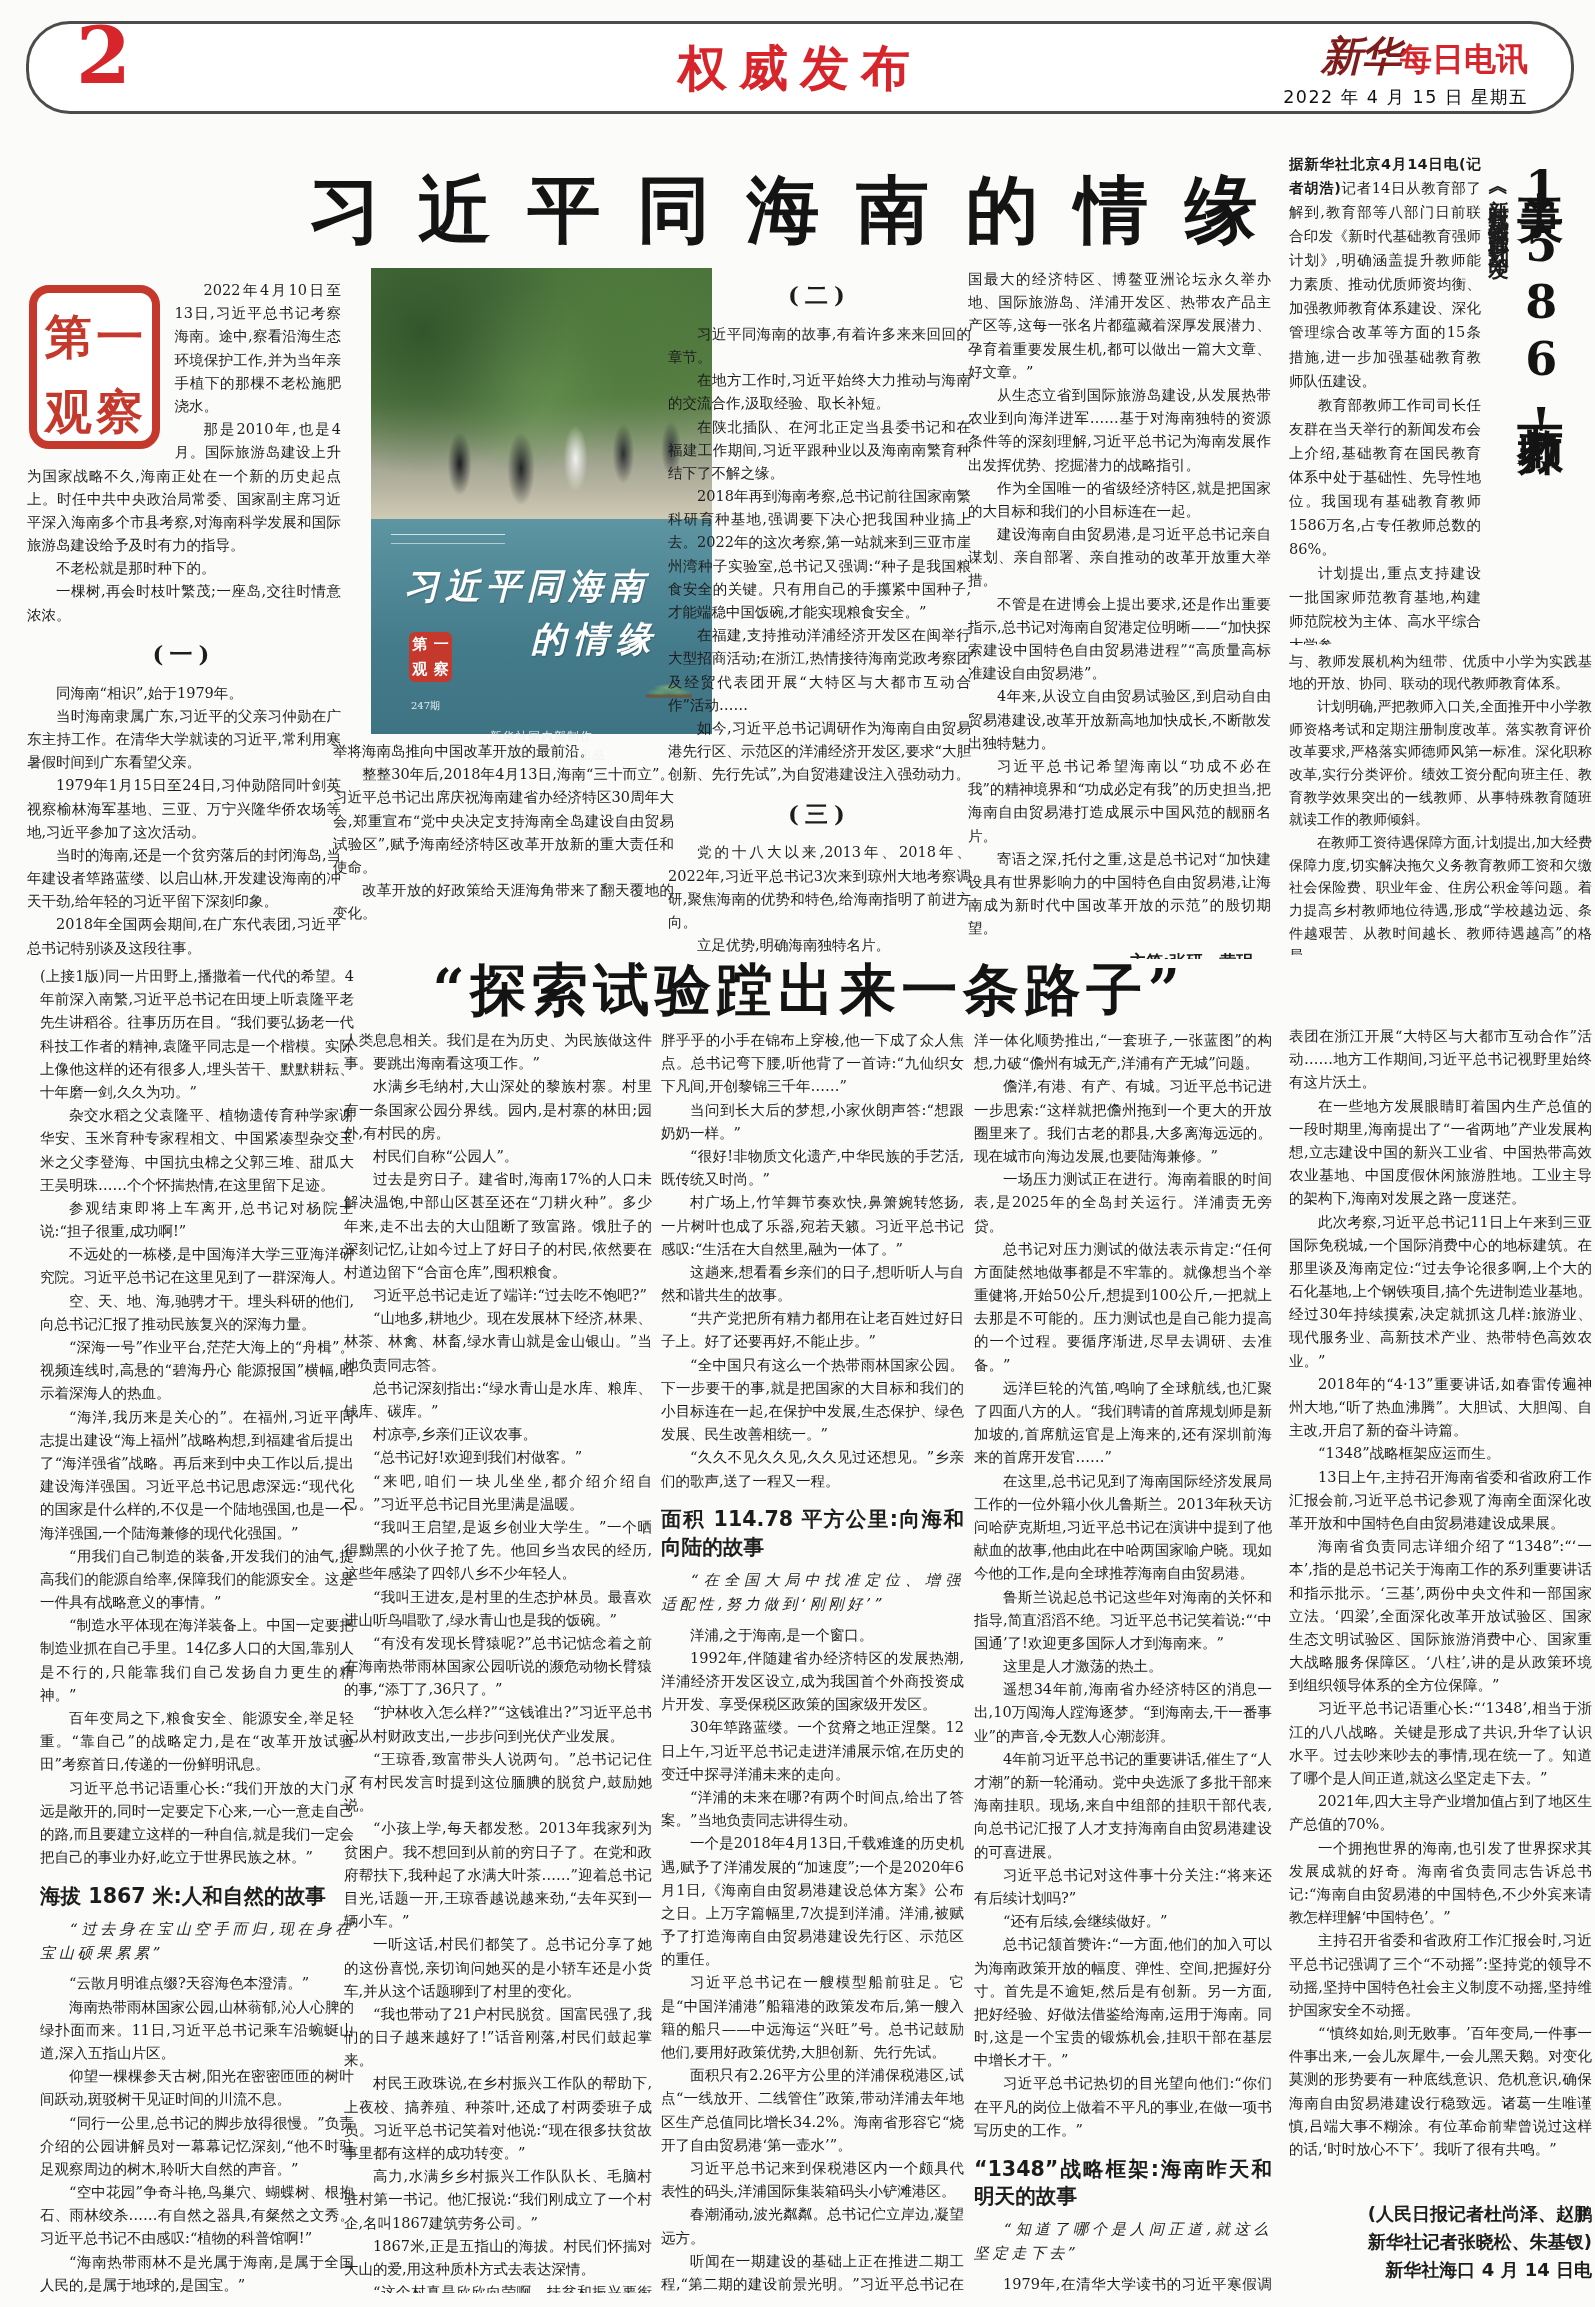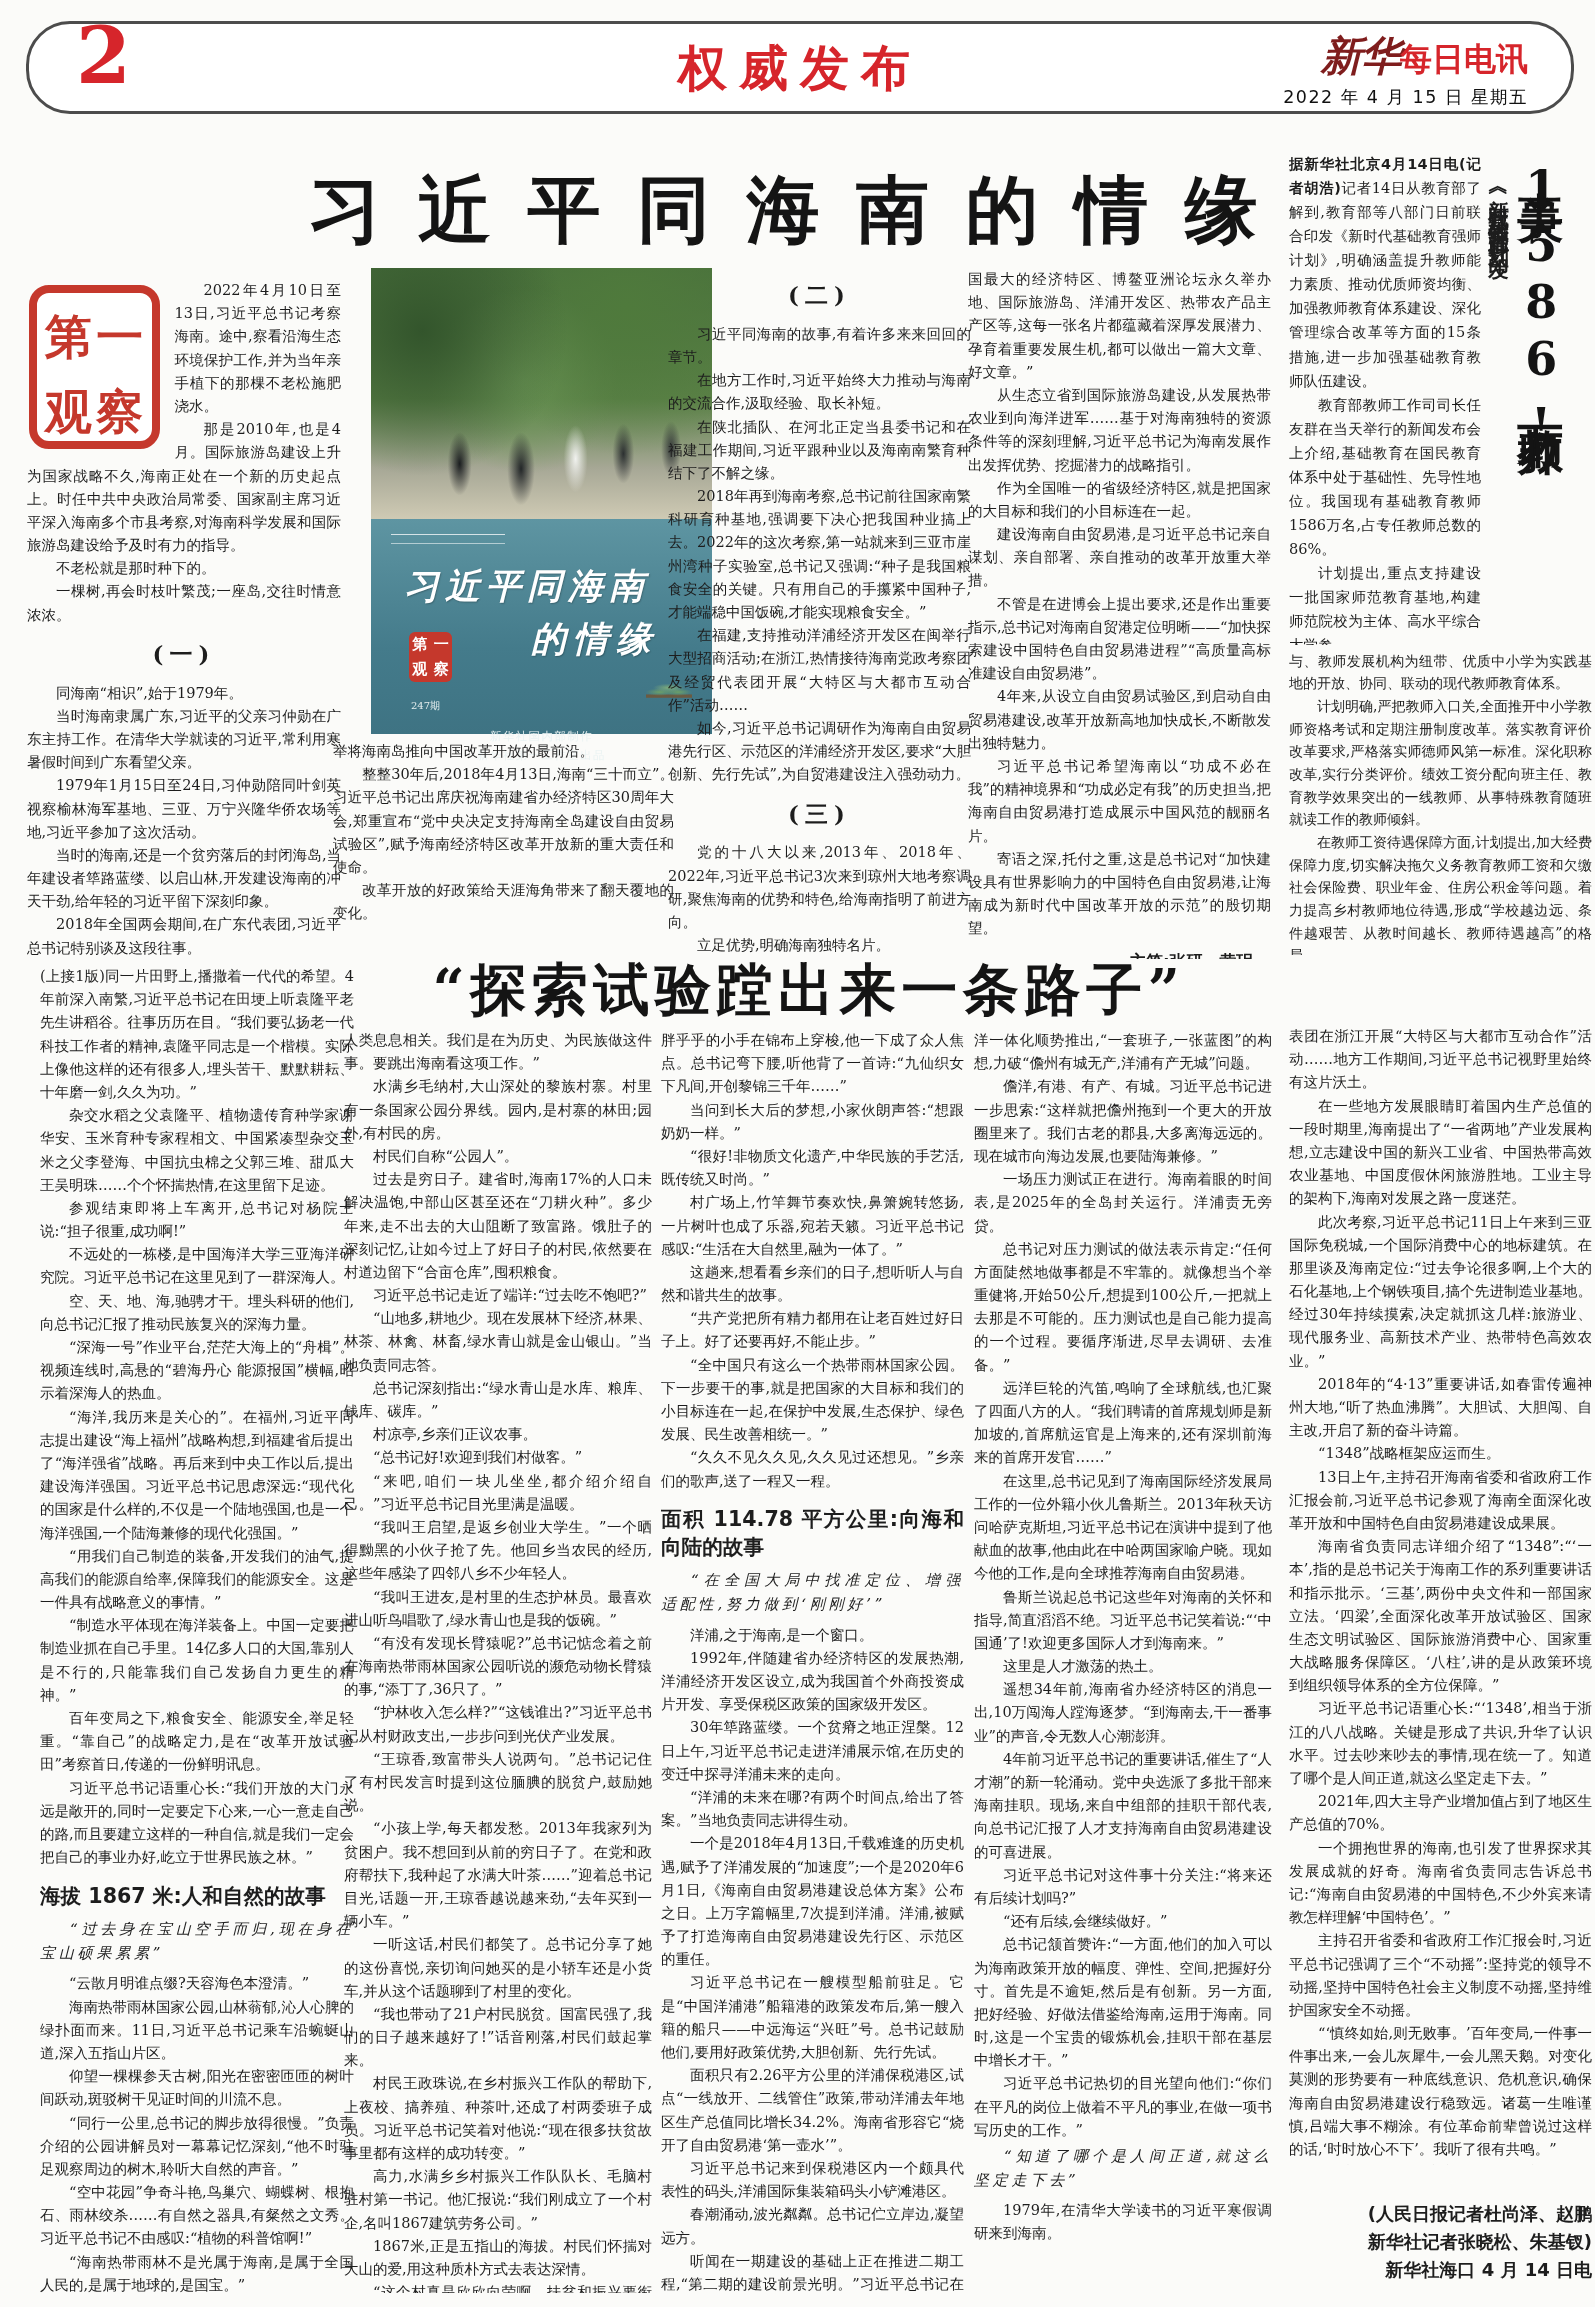--- a/index.html
+++ b/index.html
@@ -275,20 +275,21 @@
       <p class="para">远洋巨轮的汽笛,鸣响了全球航线,也汇聚了四面八方的人。“我们聘请的首席规划师是新加坡的,首席航运官是上海来的,还有深圳前海来的首席开发官……”</p>
       <p class="para">在这里,总书记见到了海南国际经济发展局工作的一位外籍小伙儿鲁斯兰。2013年秋天访问哈萨克斯坦,习近平总书记在演讲中提到了他献血的故事,他由此在中哈两国家喻户晓。现如今他的工作,是向全球推荐海南自由贸易港。</p>
       <p class="para">鲁斯兰说起总书记这些年对海南的关怀和指导,简直滔滔不绝。习近平总书记笑着说:“‘中国通’了!欢迎更多国际人才到海南来。”</p>
       <p class="para">这里是人才激荡的热土。</p>
       <p class="para">遥想34年前,海南省办经济特区的消息一出,10万闯海人蹚海逐梦。“到海南去,干一番事业”的声音,令无数人心潮澎湃。</p>
       <p class="para">4年前习近平总书记的重要讲话,催生了“人才潮”的新一轮涌动。党中央选派了多批干部来海南挂职。现场,来自中组部的挂职干部代表,向总书记汇报了人才支持海南自由贸易港建设的可喜进展。</p>
       <p class="para">习近平总书记对这件事十分关注:“将来还有后续计划吗?”</p>
       <p class="para">“还有后续,会继续做好。”</p>
       <p class="para">总书记颔首赞许:“一方面,他们的加入可以为海南政策开放的幅度、弹性、空间,把握好分寸。首先是不逾矩,然后是有创新。另一方面,把好经验、好做法借鉴给海南,运用于海南。同时,这是一个宝贵的锻炼机会,挂职干部在基层中增长才干。”</p>
       <p class="para">习近平总书记热切的目光望向他们:“你们在平凡的岗位上做着不平凡的事业,在做一项书写历史的工作。”</p>
+      <p class="subhead">“1348”战略框架:海南昨天和明天的故事</p>
       <p class="kaiquote">“知道了哪个是人间正道,就这么坚定走下去”</p>
       <p class="para">1979年,在清华大学读书的习近平寒假调研来到海南。</p>
     </div>
 
   <div class="col" style="left:1289px;top:1025px;width:303px;height:1140px;">
       <p class="para noind">表团在浙江开展“大特区与大都市互动合作”活动……地方工作期间,习近平总书记视野里始终有这片沃土。</p>
       <p class="para">在一些地方发展眼睛盯着国内生产总值的一段时期里,海南提出了“一省两地”产业发展构想,立志建设中国的新兴工业省、中国热带高效农业基地、中国度假休闲旅游胜地。工业主导的架构下,海南对发展之路一度迷茫。</p>
       <p class="para">此次考察,习近平总书记11日上午来到三亚国际免税城,一个国际消费中心的地标建筑。在那里谈及海南定位:“过去争论很多啊,上个大的石化基地,上个钢铁项目,搞个先进制造业基地。经过30年持续摸索,决定就抓这几样:旅游业、现代服务业、高新技术产业、热带特色高效农业。”</p>
       <p class="para">2018年的“4·13”重要讲话,如春雷传遍神州大地,“听了热血沸腾”。大胆试、大胆闯、自主改,开启了新的奋斗诗篇。</p>
       <p class="para">“1348”战略框架应运而生。</p>

